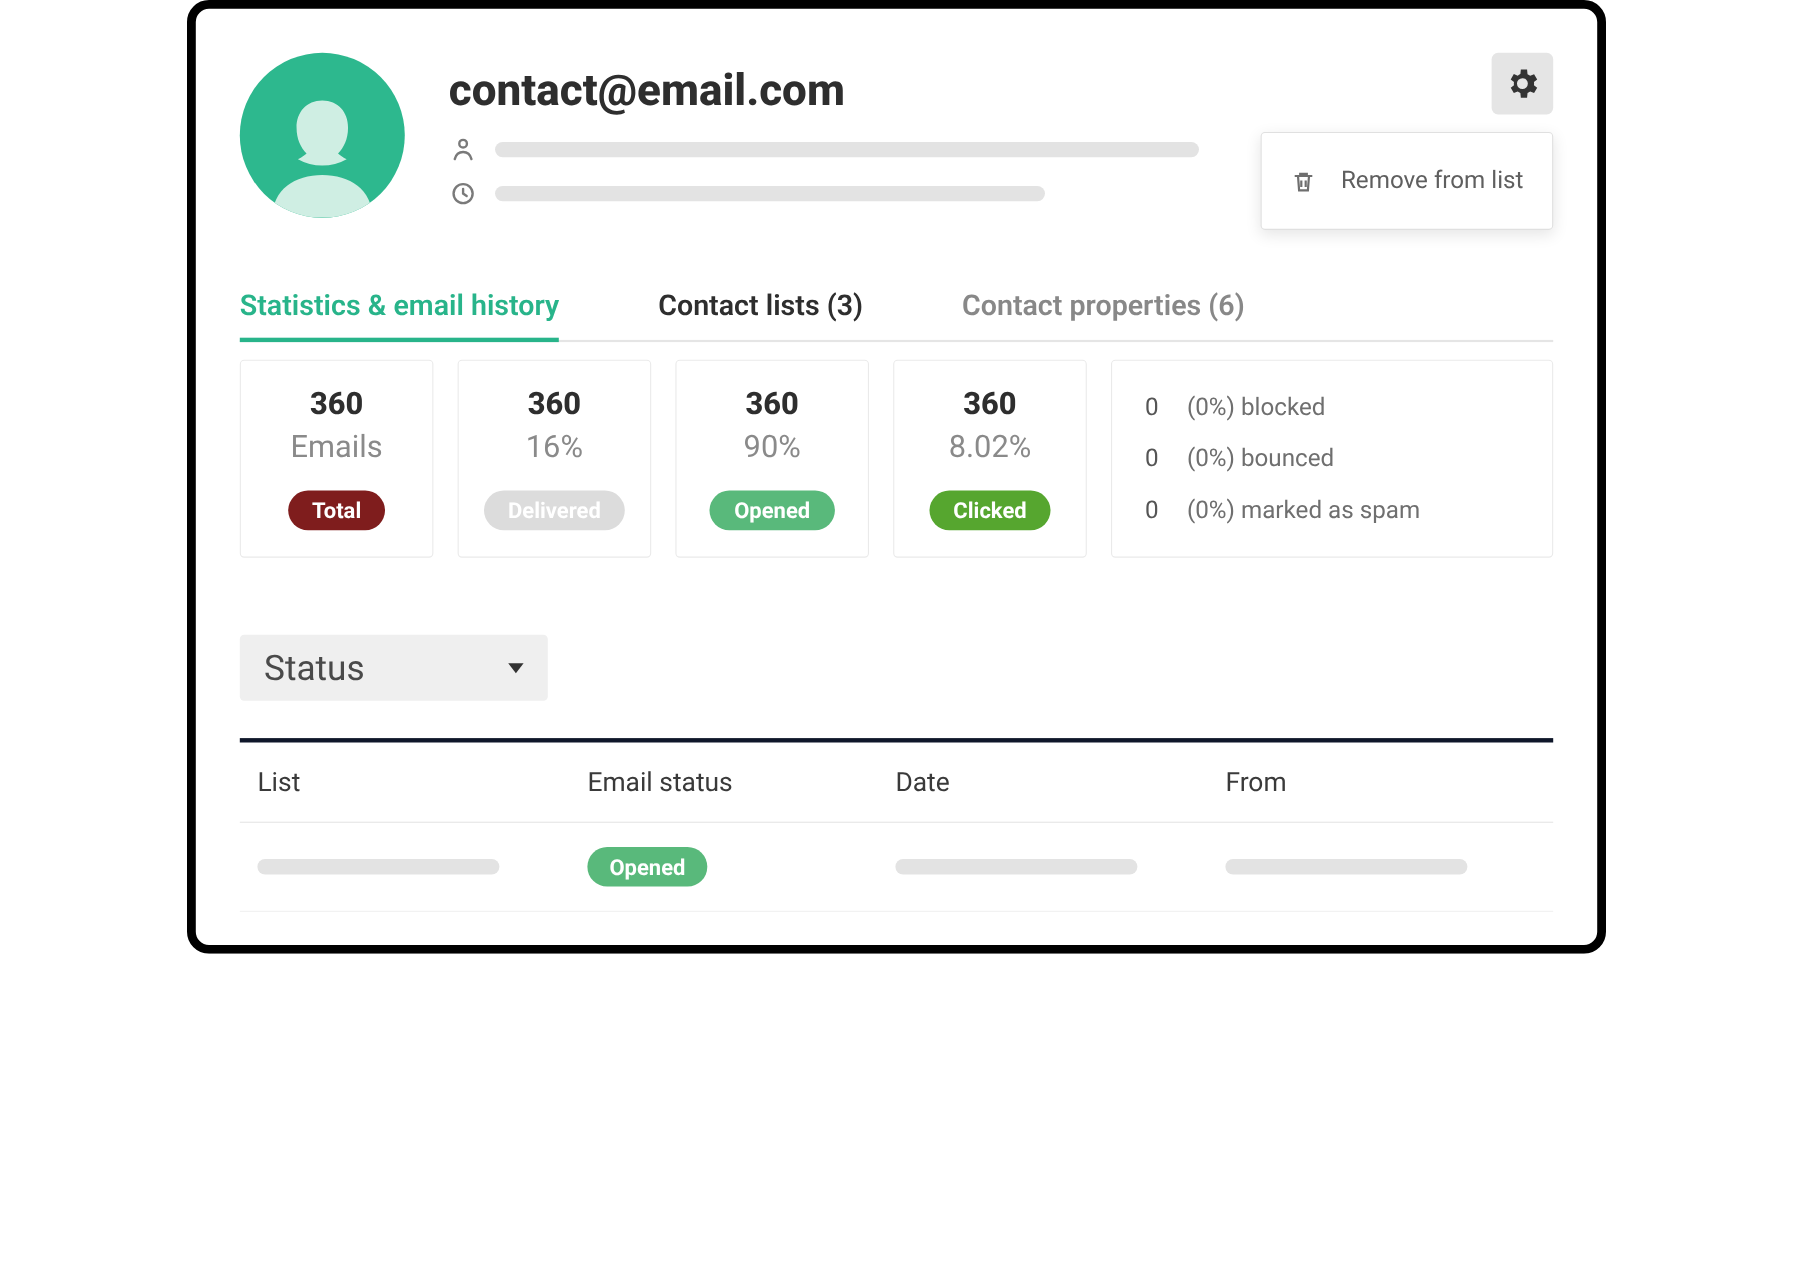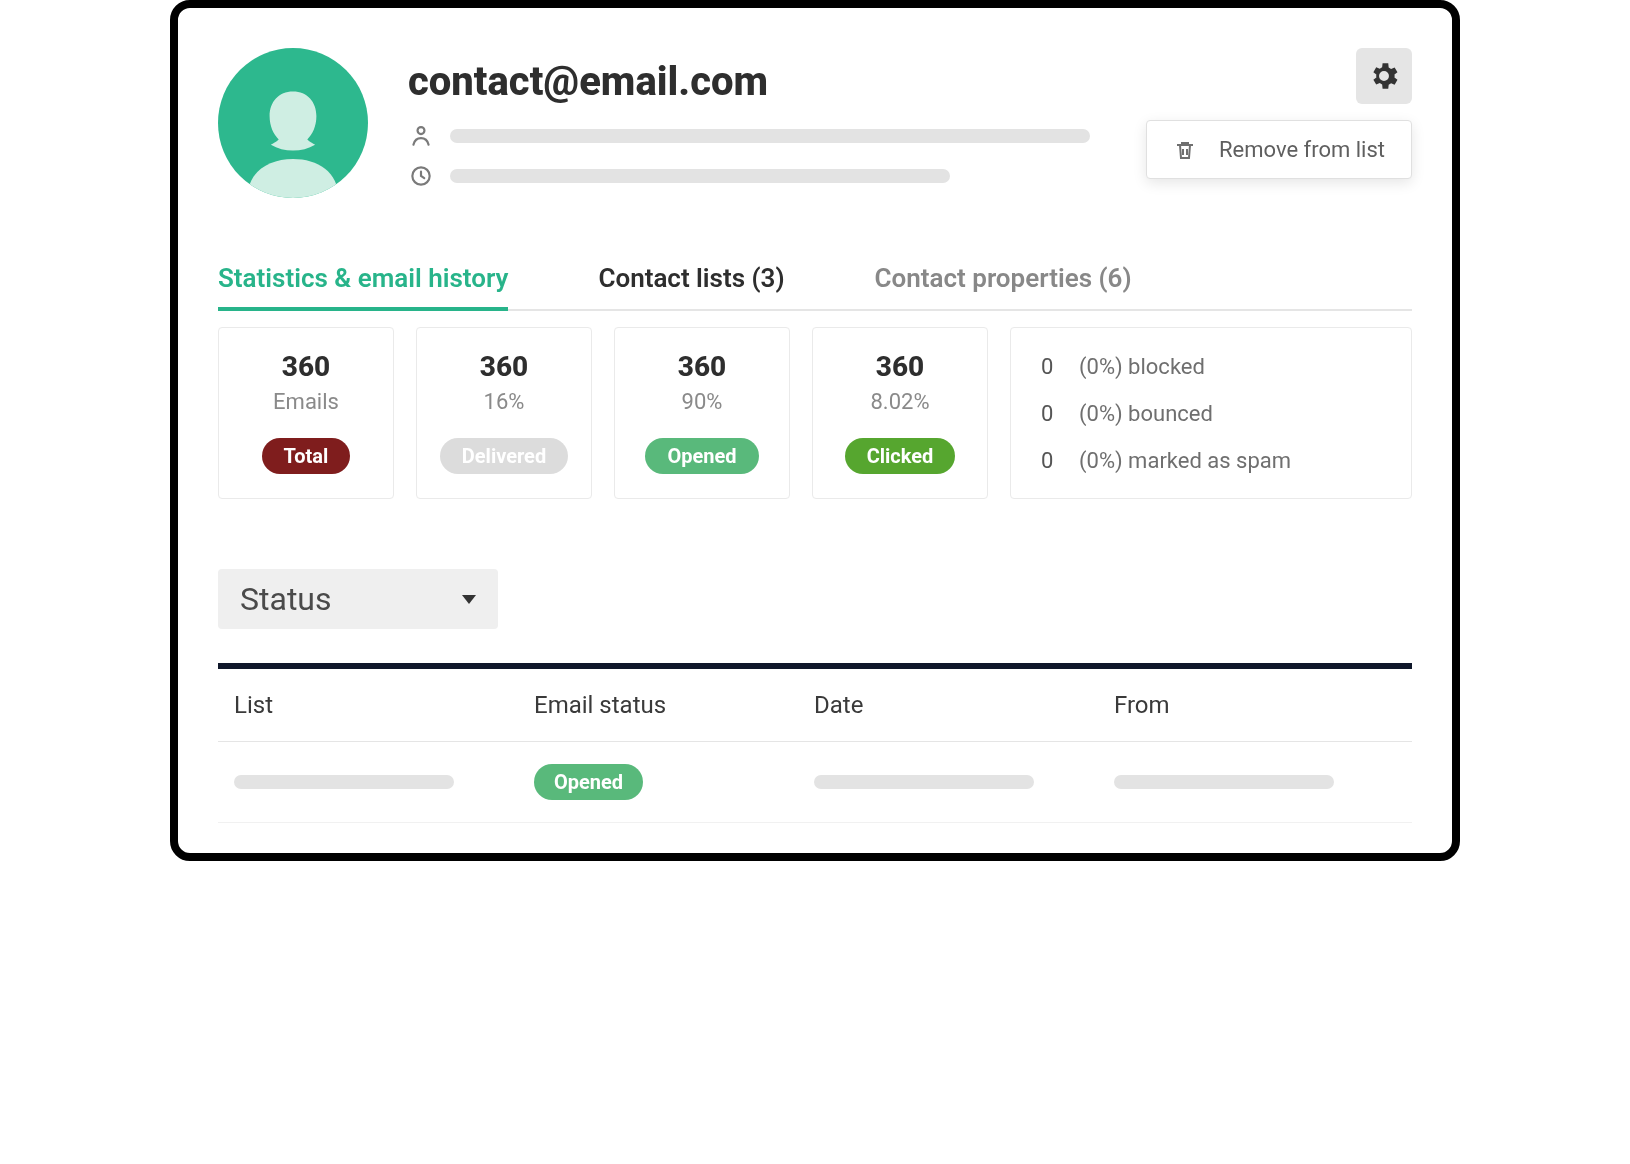--- a/index.html
+++ b/index.html
@@ -43,21 +43,21 @@
     width:56px; height:56px; background:#e5e5e5; border-radius:6px;
     display:flex; align-items:center; justify-content:center;
     cursor:pointer;
   }
   .gear-btn svg { width:34px; height:34px; color:#333; }
 
   .dropdown {
     position:absolute; right:0; top:72px;
     background:#fff; border:1px solid #e0e0e0; border-radius:4px;
     box-shadow:0 4px 14px rgba(0,0,0,0.1);
-    padding:16px 26px;
+    padding:31px 26px;
     display:flex; align-items:center; gap:22px;
     cursor:pointer;
   }
   .dropdown svg { width:24px; height:24px; color:#6f6f6f; }
   .dropdown-label { font-size:22px; color:#5f5f5f; }
 
   
   .tabs {
     margin-top:60px;
     display:flex;
@@ -81,21 +81,21 @@
   .stats-row {
     margin-top:16px;
     display:flex; gap:22px;
   }
   .stat-card {
     width:176px; border:1px solid #eaeaea; border-radius:4px;
     padding:22px 10px 24px 10px;
     text-align:center;
   }
   .stat-num { font-size:28px; font-weight:800; color:#2e2e2e; }
-  .stat-sub { font-size:22px; color:#8a8a8a; margin-top:6px; }
+  .stat-sub { font-size:28px; color:#8a8a8a; margin-top:6px; }
   .pill {
     display:inline-block; margin-top:24px;
     padding:6px 22px; border-radius:20px;
     color:#fff; font-weight:700; font-size:20px;
   }
   .pill.gray   { background:#7f1d1d; }
   .pill.lgray  { background:#dcdcdc; }
   .pill.mgreen { background:#59b97b; }
   .pill.dgreen { background:#56a62f; }
 
@@ -118,21 +118,21 @@
   .caret { border-left:7px solid transparent; border-right:7px solid transparent; border-top:9px solid #333; }
 
   
   .table { margin-top:34px; }
   .thead, .trow {
     display:grid;
     grid-template-columns: 300px 280px 300px 1fr;
     align-items:center;
     padding:22px 16px;
   }
-  .thead { border-top:6px solid #0f172a; border-bottom:1px solid #e5e5e5; font-size:24px; color:#3a3a3a; }
+  .thead { border-top:4px solid #0f172a; border-bottom:1px solid #e5e5e5; font-size:24px; color:#3a3a3a; }
   .trow  { border-bottom:1px solid #f1f1f1; }
   .cell-bar { height:14px; border-radius:7px; background:#e3e3e3; }
   .w220 { width:220px; }
   .pill.small { margin-top:0; padding:6px 20px; font-size:20px; }
 </style>
 </head>
 <body>
 
 <div class="frame">
 

